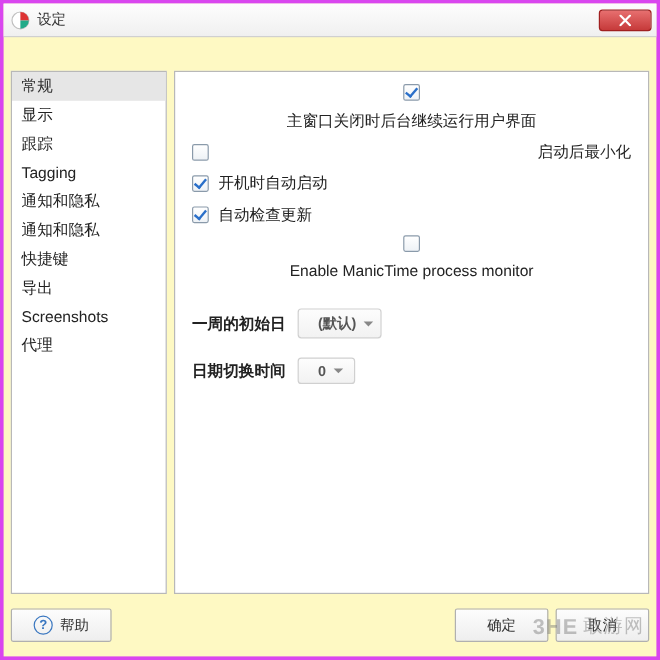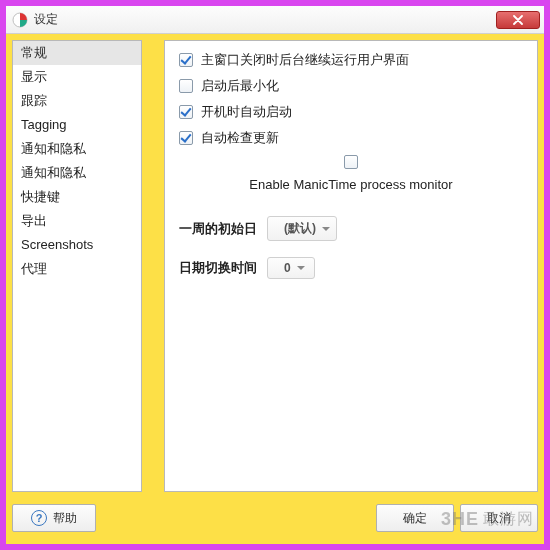--- a/index.html
+++ b/index.html
@@ -5,25 +5,25 @@
   * { box-sizing: border-box; margin: 0; padding: 0; }
   body {
     font-family: "Microsoft YaHei", "Segoe UI", Tahoma, sans-serif;
     font-size: 12px;
     background: #fff;
     color: #000;
   }
   .window {
     width: 550px;
     height: 550px;
-    border: 6px solid #d946ef;
+    border: 3px solid #d946ef;
     display: flex;
     flex-direction: column;
     position: relative;
-    background: #fde047;
+    background: #fef9c3;
   }
   .titlebar {
     height: 28px;
     background: linear-gradient(#fdfdfd, #f0f0f0);
     border-bottom: 1px solid #d0d0d0;
     display: flex;
     align-items: center;
     padding: 0 4px 0 6px;
   }
   .titlebar .app-icon {
@@ -43,22 +43,23 @@
     border: 1px solid #a02020;
     border-radius: 3px;
     display: flex; align-items: center; justify-content: center;
     cursor: pointer;
   }
   .titlebar .close-btn svg { display:block; }
   .body {
     flex: 1;
     display: flex;
     padding: 6px;
-    gap: 22px;
+    gap: 6px;
     overflow: hidden;
+    margin-top: 22px;
   }
   .sidebar {
     width: 130px;
     border: 1px solid #b8b8b8;
     background: #fff;
     overflow: hidden;
   }
   .sidebar-item {
     padding: 3px 8px;
     font-size: 13px;
@@ -208,25 +209,25 @@
         <div class="sidebar-item">通知和隐私</div>
         <div class="sidebar-item">通知和隐私</div>
         <div class="sidebar-item">快捷键</div>
         <div class="sidebar-item">导出</div>
         <div class="sidebar-item">Screenshots</div>
         <div class="sidebar-item">代理</div>
       </div>
 
     <div class="content">
       <div id="checks">
-          <div class="check-row" style="margin-bottom: 8px;">
+          <div class="check-row" style="margin-bottom: 8px; flex-direction: column;">
             <span class="checkbox checked"></span>
             <span>主窗口关闭时后台继续运行用户界面</span>
           </div>
-          <div class="check-row" style="margin-bottom: 8px;">
+          <div class="check-row" style="margin-bottom: 8px; justify-content: space-between;">
             <span class="checkbox"></span>
             <span>启动后最小化</span>
           </div>
           <div class="check-row" style="margin-bottom: 8px;">
             <span class="checkbox checked"></span>
             <span>开机时自动启动</span>
           </div>
           <div class="check-row" style="margin-bottom: 8px;">
             <span class="checkbox checked"></span>
             <span>自动检查更新</span>

